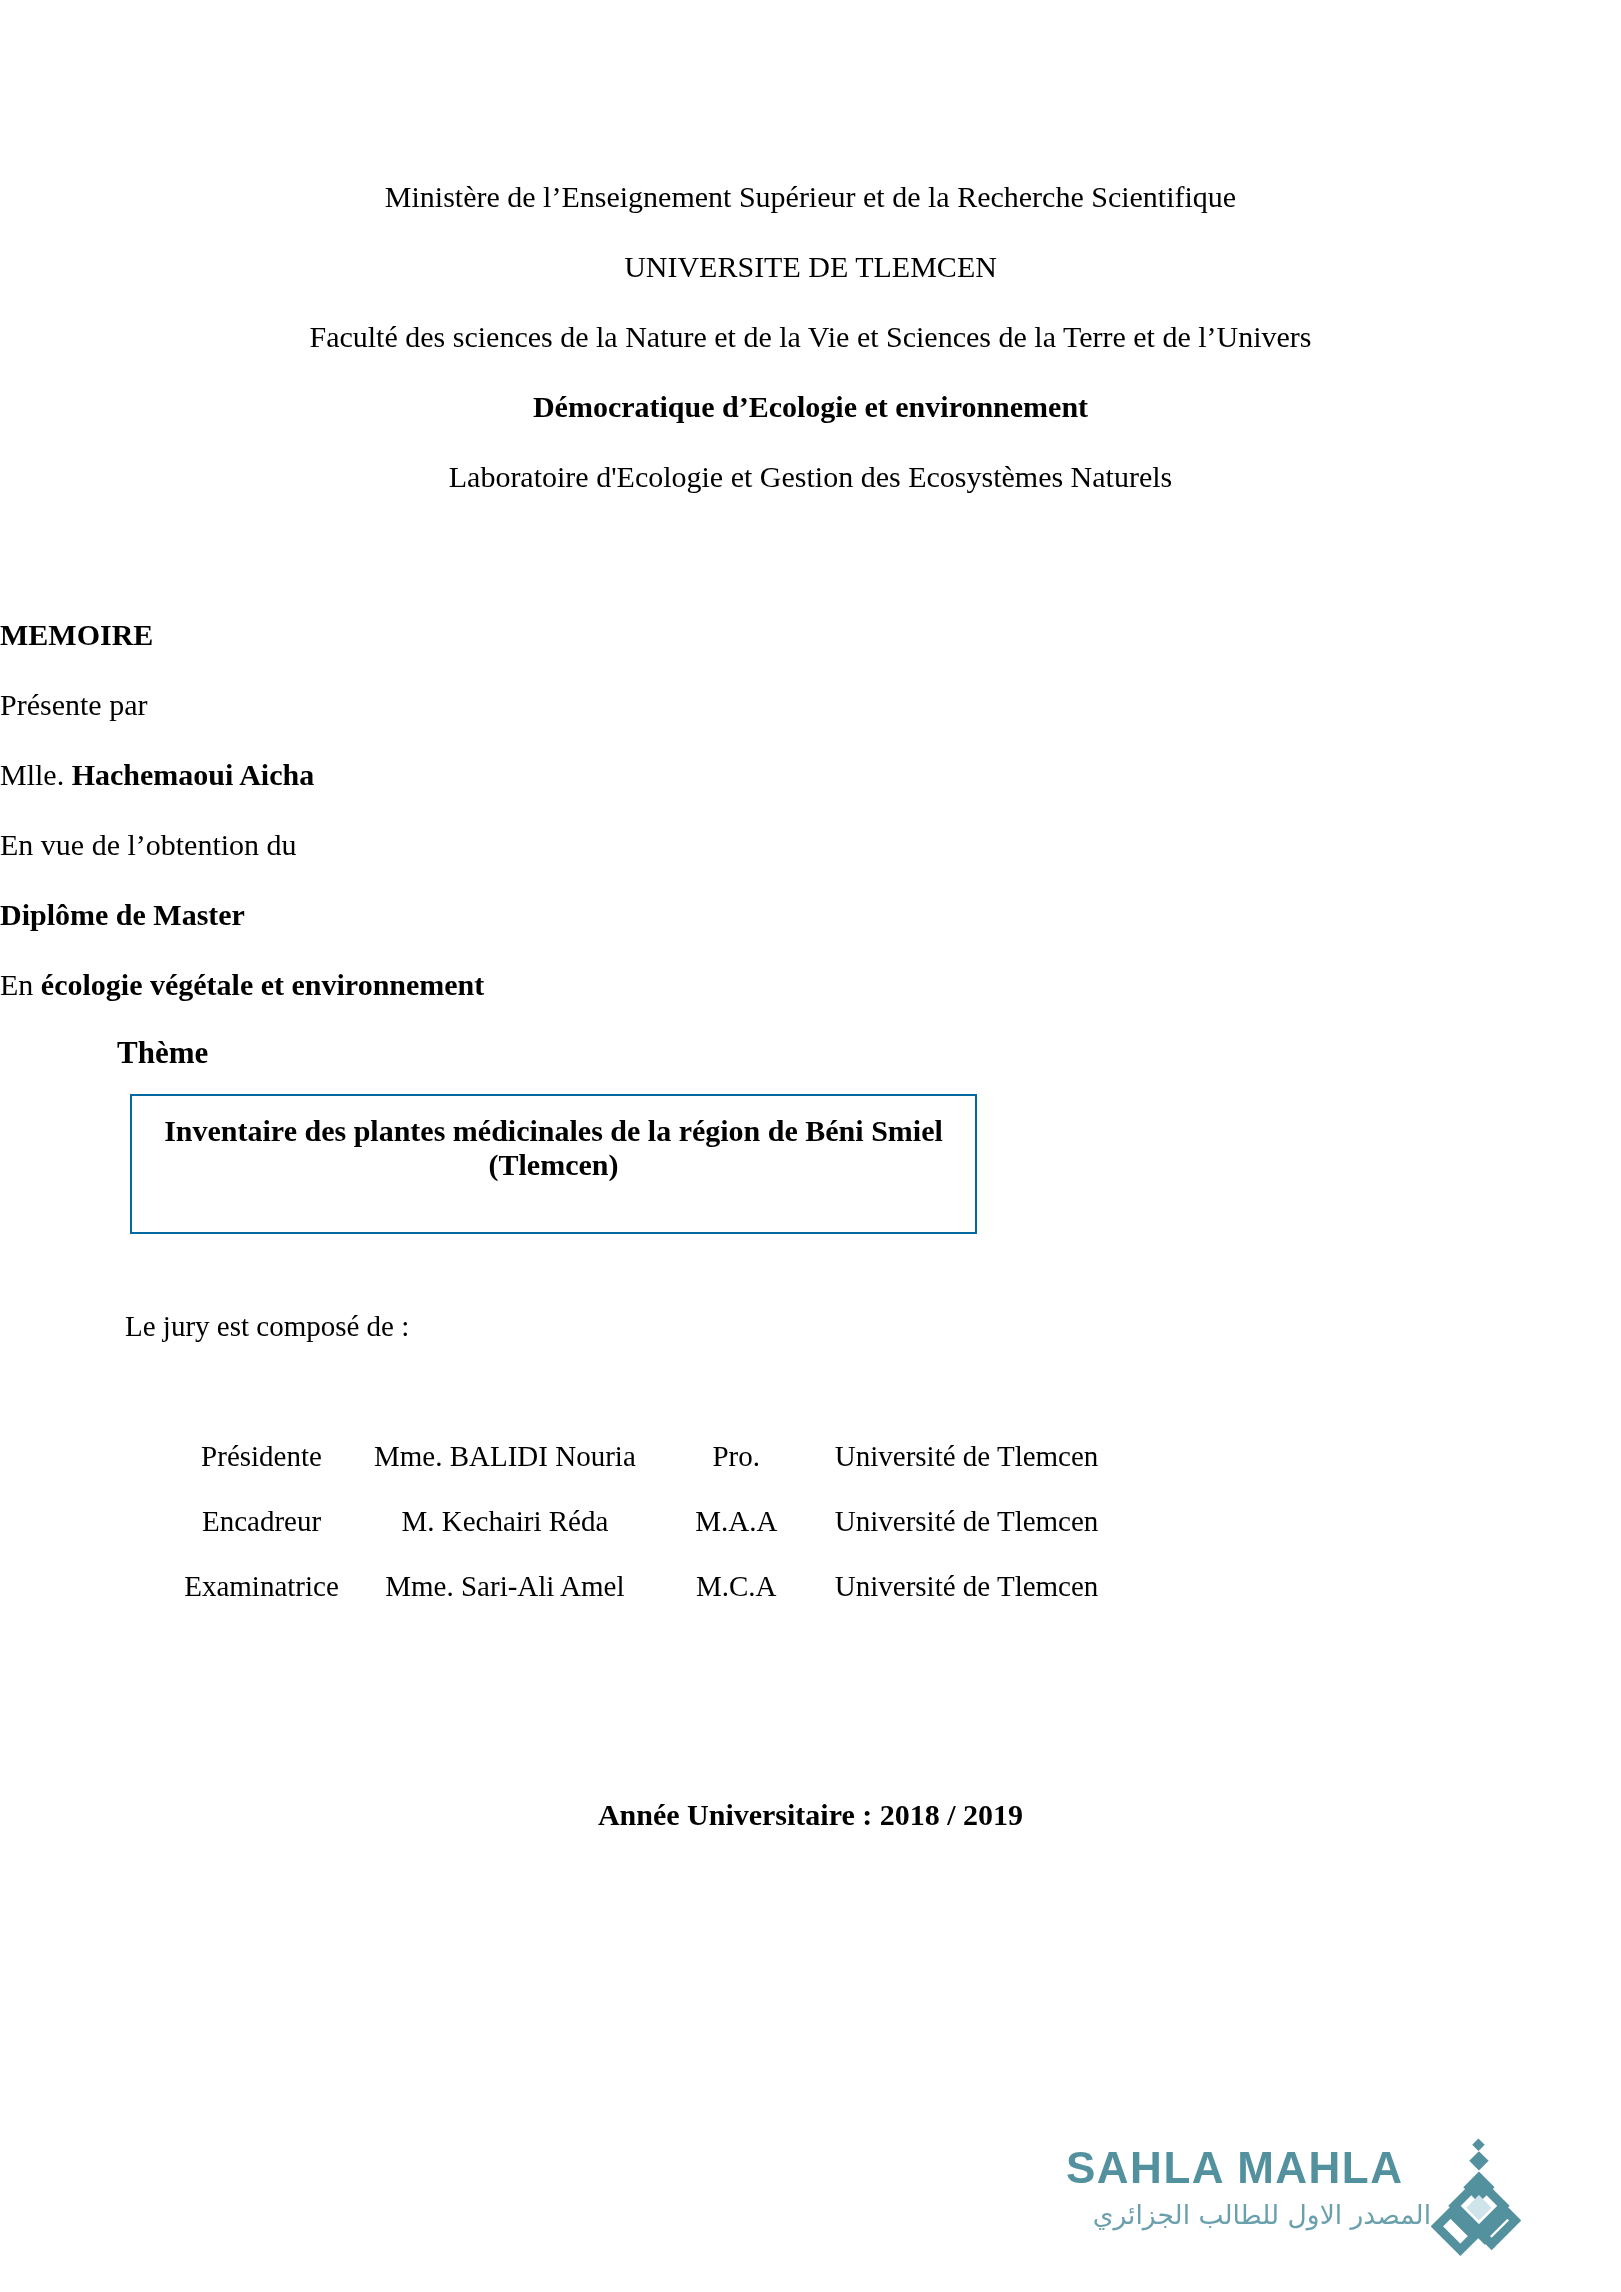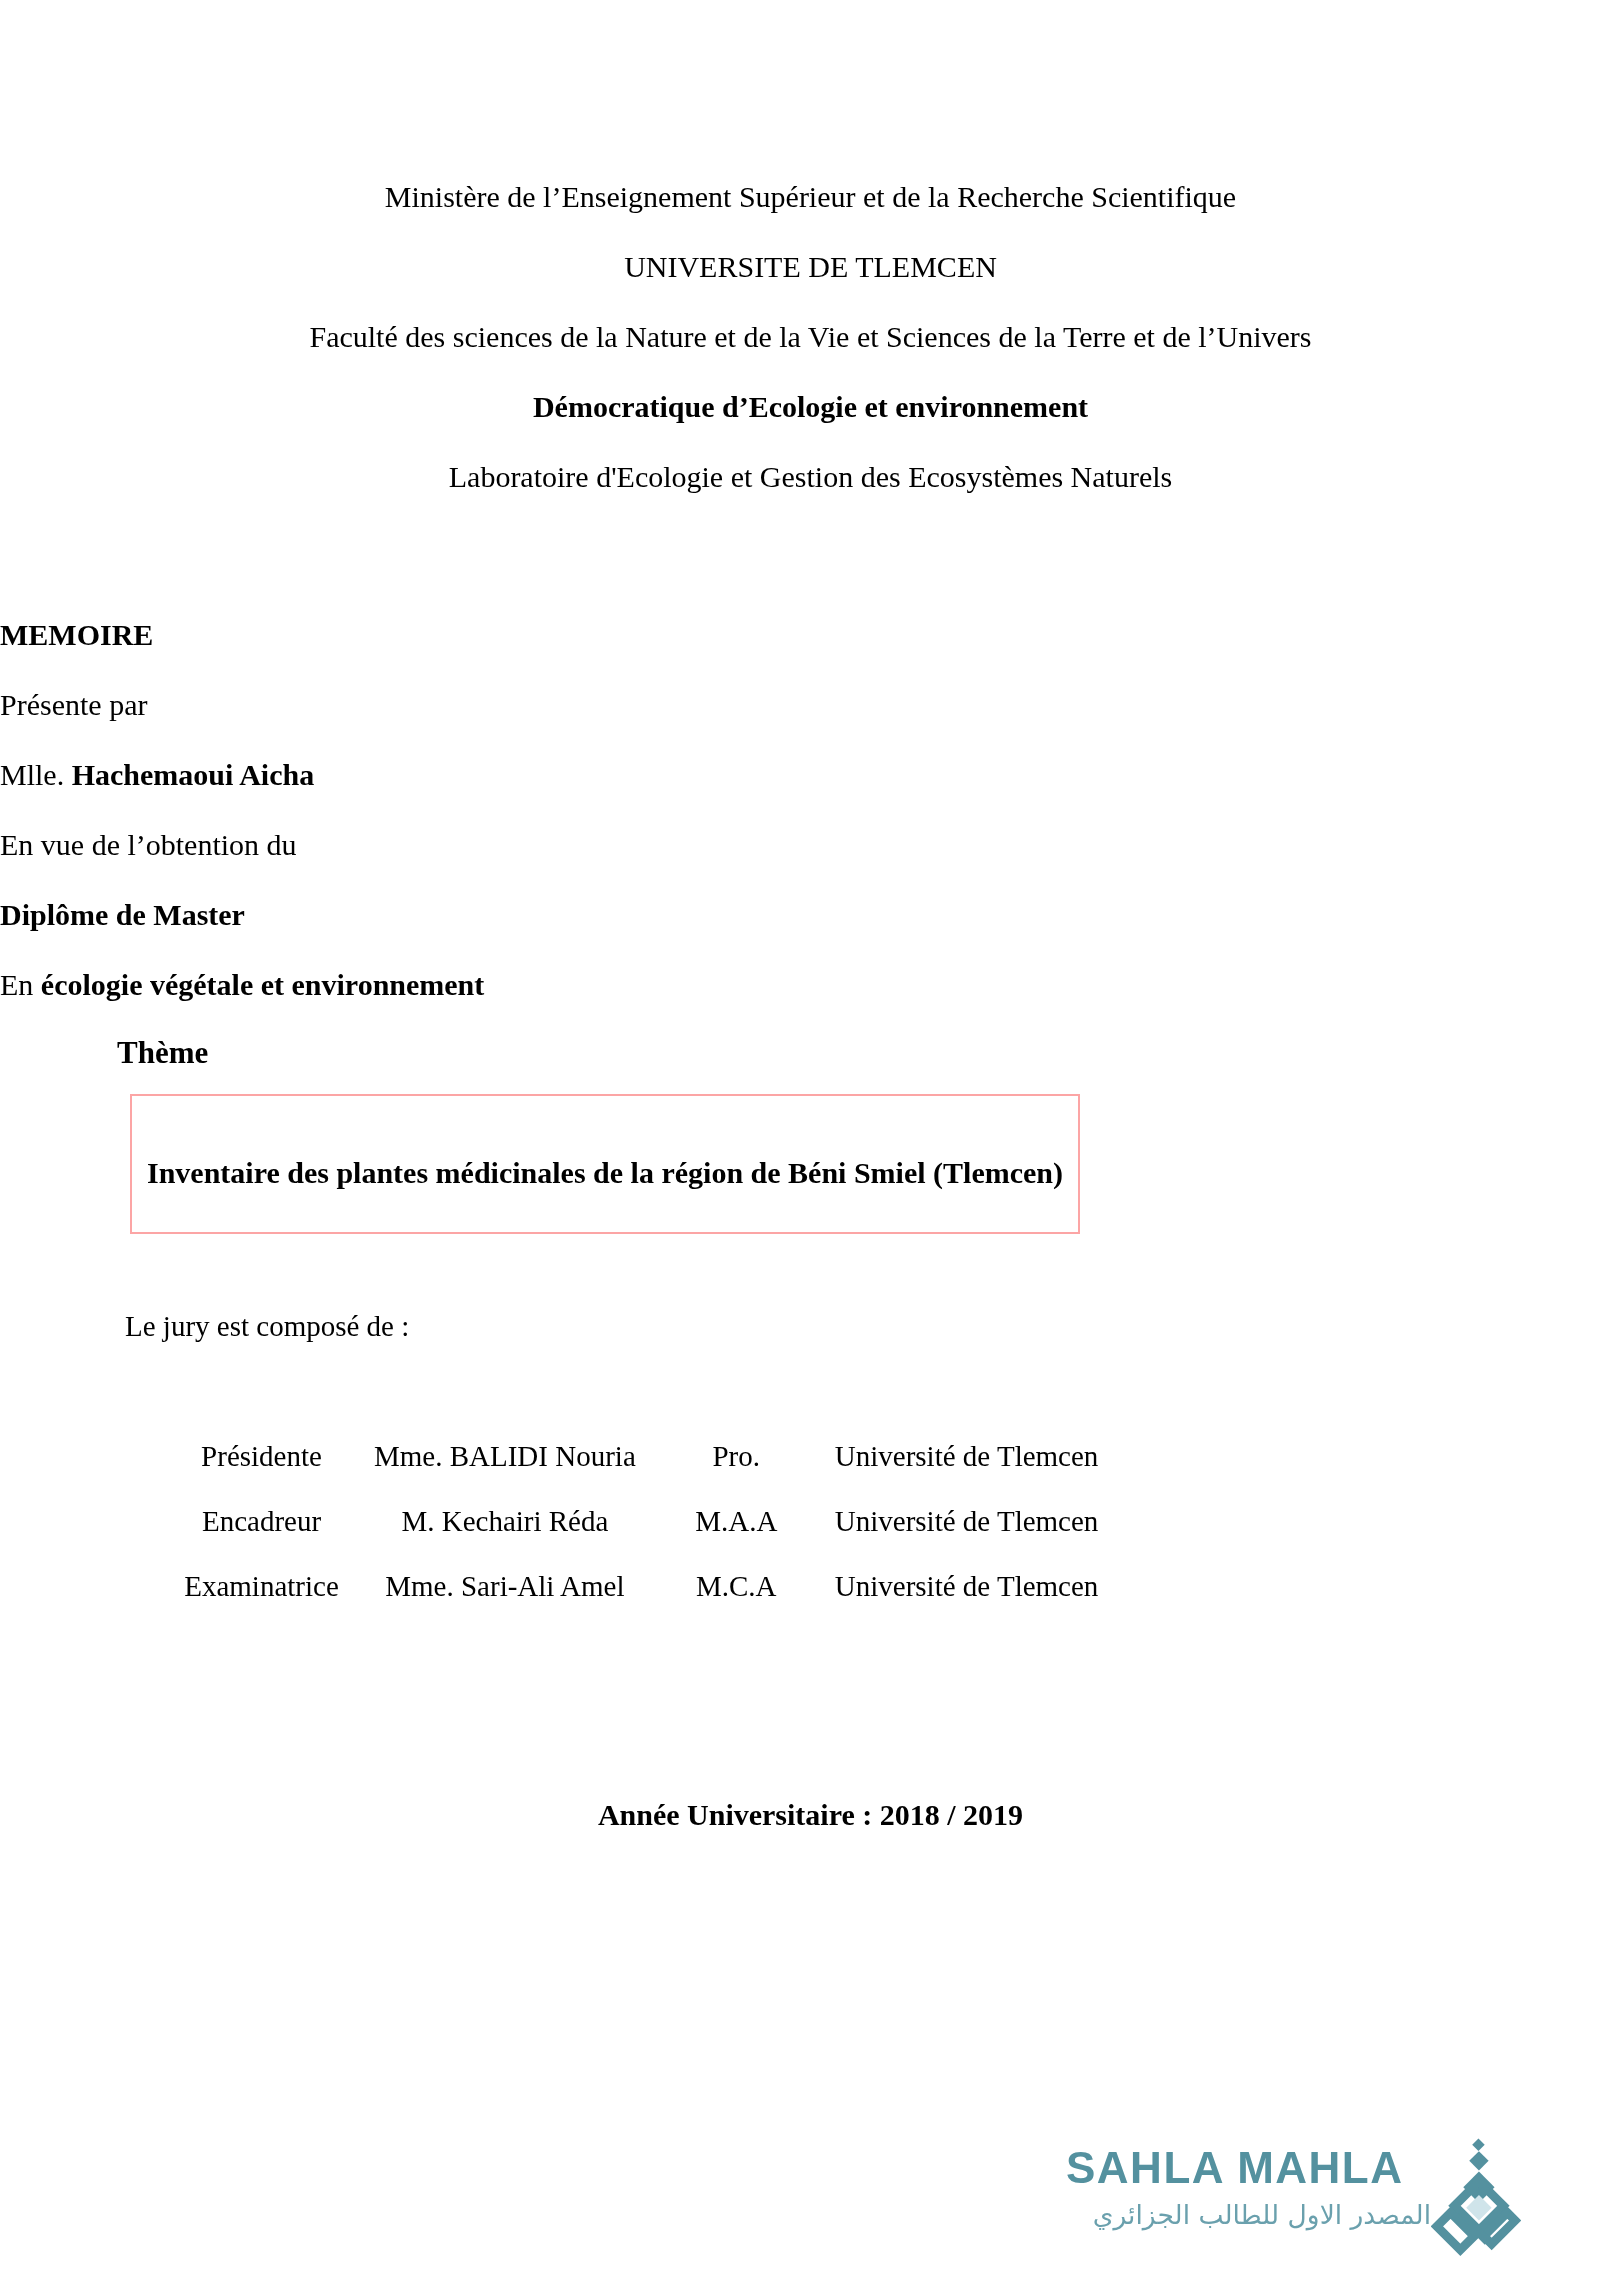--- a/index.html
+++ b/index.html
@@ -64,26 +64,25 @@
     font-size: 31px;
     font-weight: bold;
     line-height: 1;
   }
 
   
   .title-box {
     position: absolute;
     left: 130px;
     top: 1094px;
-    width: 950px;
+    width: 847px;
     height: 140px;
-    border: 2px solid #fca5a5;
+    border: 2px solid #0369a1;
     box-sizing: border-box;
     display: flex;
-    align-items: center;
     justify-content: center;
   }
   .title-text {
     font-size: 30px;
     font-weight: bold;
     line-height: 1.15;
     text-align: center;
     padding: 0 13.7px;
     margin-top: 17.6px;
   }

